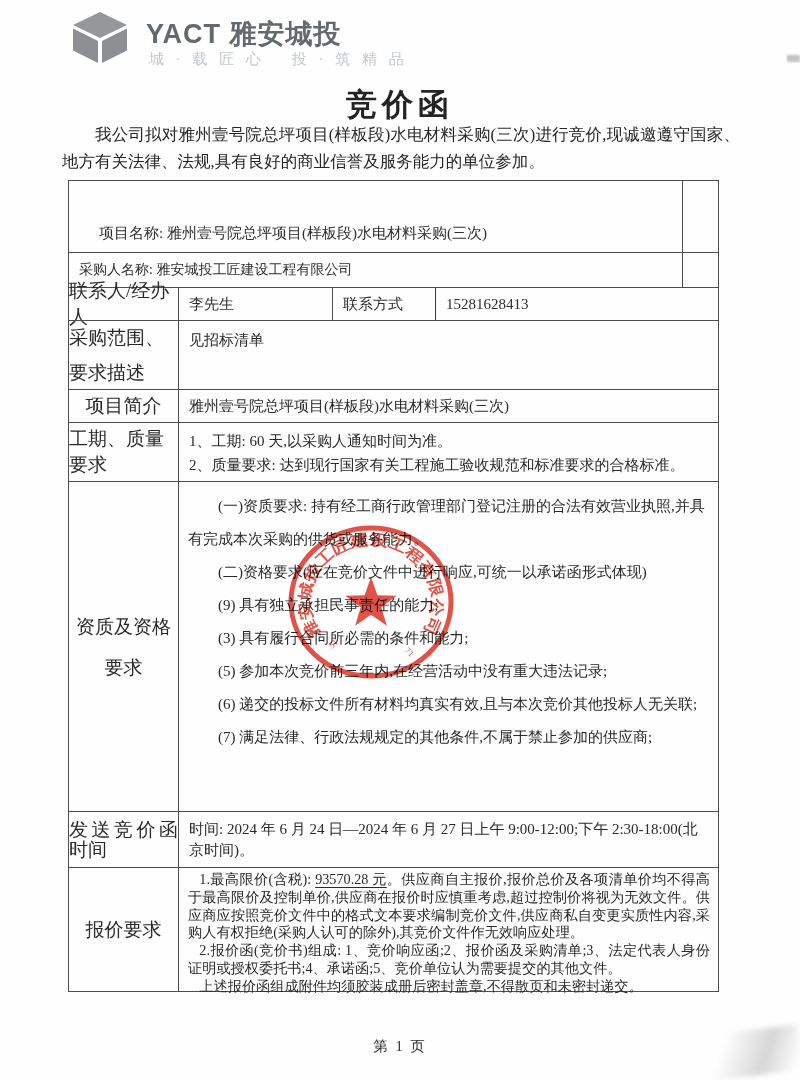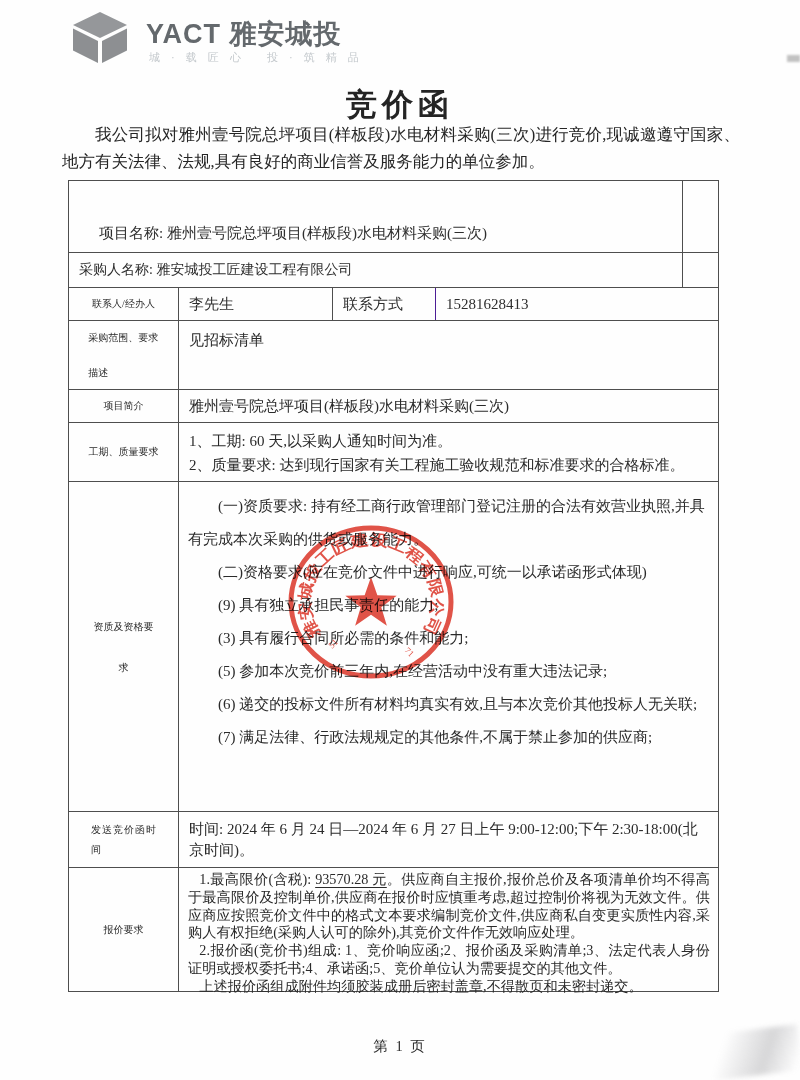--- a/index.html
+++ b/index.html
@@ -10,43 +10,43 @@
   }
   
   .logo-cube{position:absolute;left:72px;top:11px;}
   .logo-name{
     position:absolute;left:146px;top:16px;
     font-family:"Liberation Sans","DejaVu Sans",sans-serif;
     font-weight:bold;font-size:27px;color:#64696d;letter-spacing:1px;
   }
   .logo-tagline{
     position:absolute;left:149px;top:50px;
-    font-family:Liberation Sans, sans-serif;
-    font-size:11px;color:#c3c8cc;letter-spacing:4px;
+    font-family:Liberation Serif, serif;
+    font-size:15px;color:#c3c8cc;letter-spacing:4px;
   }
   
   .doc-title{
     position:absolute;left:0;top:84px;width:100%;text-align:center;
     font-size:31px;font-weight:bold;letter-spacing:5px;color:#242424;
   }
   .intro{
     position:absolute;left:62px;top:121px;width:678px;
     font-size:16.5px;line-height:27px;text-indent:2em;text-align:justify;color:#262626;
   }
   
   .bid-table{
     position:absolute;left:68px;top:180px;width:651px;
     border:1px solid #4e4e4e;box-sizing:border-box;background:transparent;
   }
   .trow{display:flex;box-sizing:border-box;position:relative;}
   .trow + .trow{border-top:1px solid #4e4e4e;}
   .lab{
     width:110px;flex:0 0 110px;border-right:1px solid #4e4e4e;box-sizing:border-box;
     display:flex;align-items:center;justify-content:center;
-    font-size:10px;color:#2a2a2a;
+    font-size:19px;color:#2a2a2a;
   }
   .val{flex:1;box-sizing:border-box;font-size:15px;color:#2a2a2a;}
   .fullcell{flex:1;position:relative;box-sizing:border-box;}
   .vline{position:absolute;top:0;bottom:0;left:613px;width:0;border-left:1px solid #4e4e4e;}
   .r1{height:71px;}
   .r1 .cell-text{position:absolute;left:10px;bottom:9px;font-size:15px;margin-left:20px;}
   .r2{height:35px;}
   .r2 .cell-text{position:absolute;left:10px;top:50%;transform:translateY(-50%);font-size:14px;}
   .r3{height:33px;}
   .c-mid{flex:0 0 154px;border-right:1px solid #4e4e4e;box-sizing:border-box;

